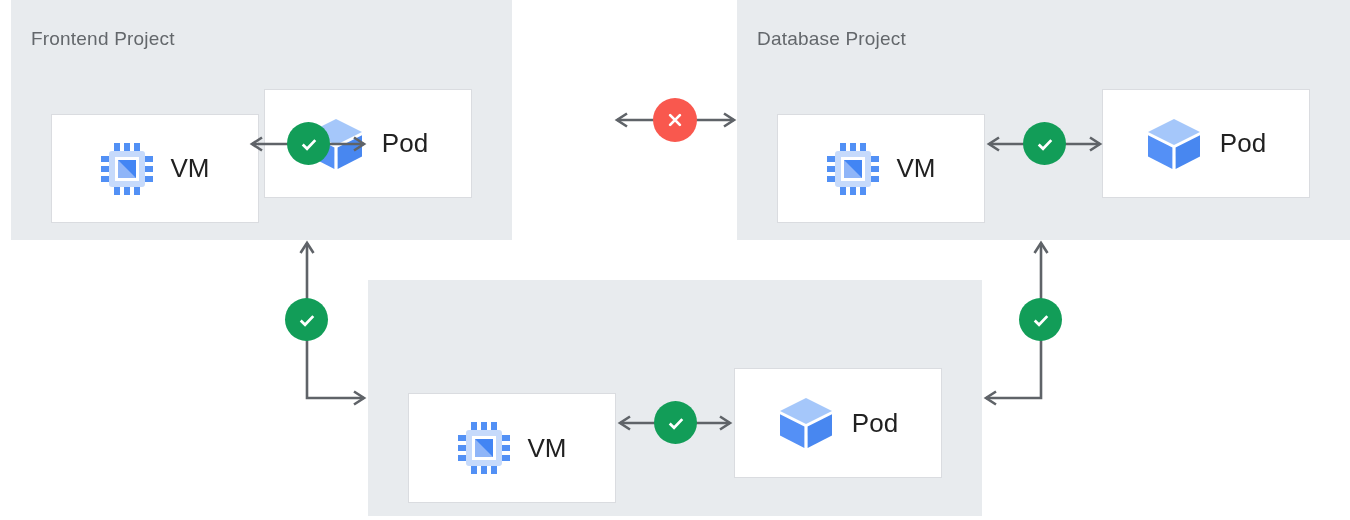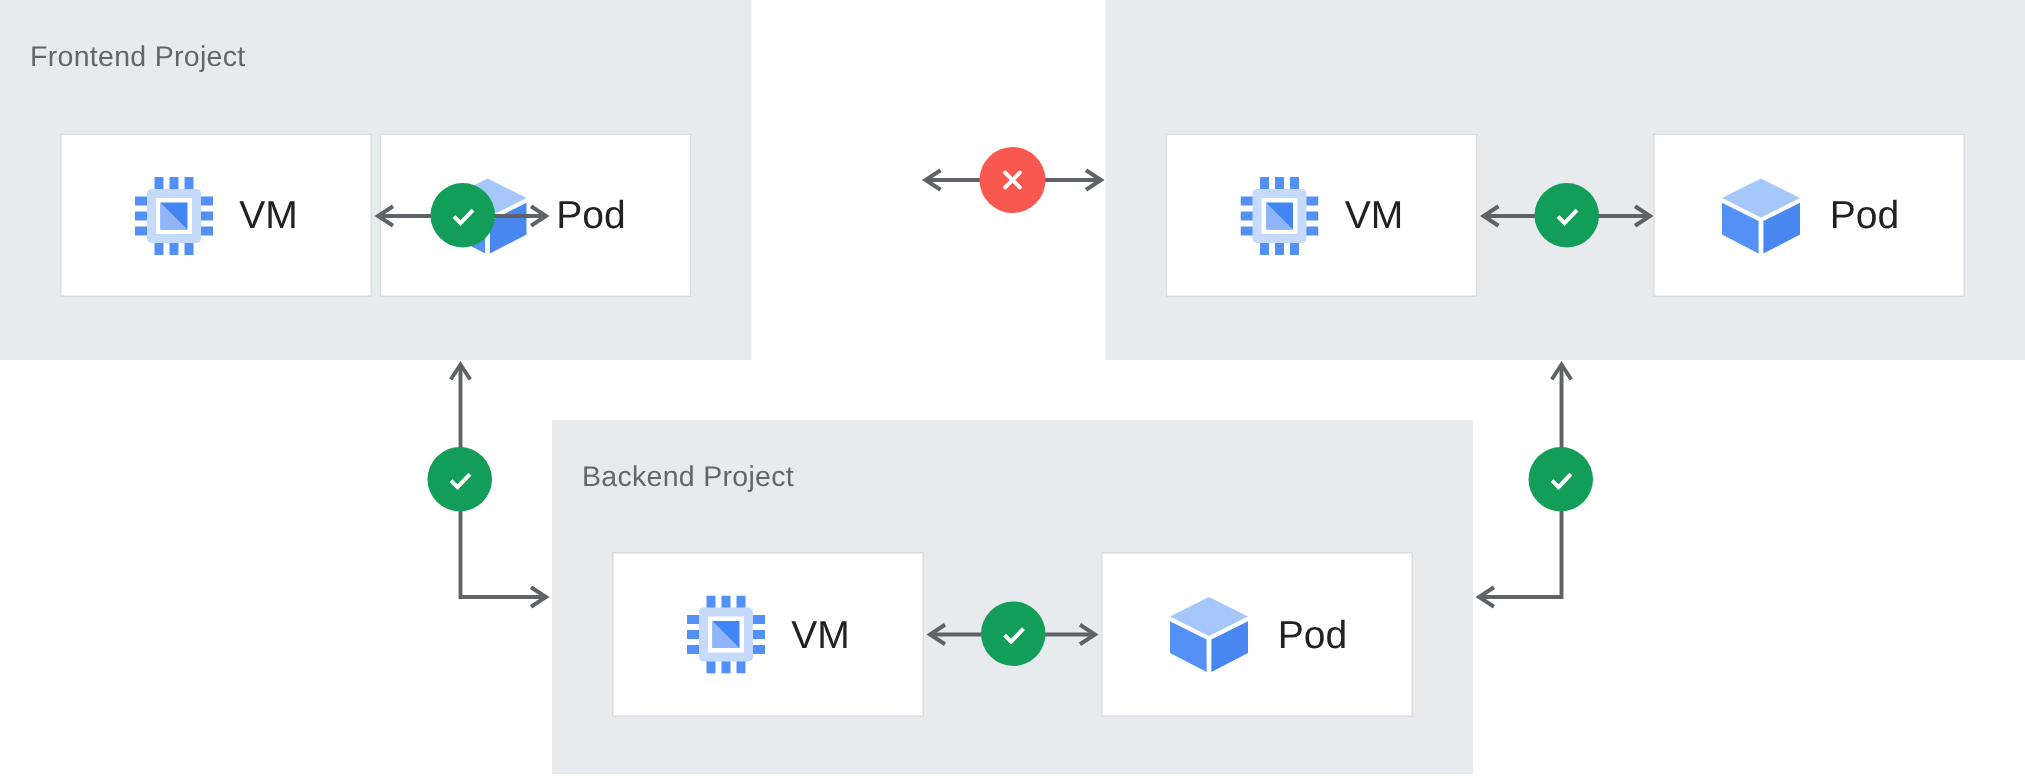--- a/index.html
+++ b/index.html
@@ -1,34 +1,34 @@
 <!DOCTYPE html>
 <html><head>
 <meta charset="utf-8">
 <style>
   html,body{margin:0;padding:0;background:#ffffff;}
   .diagram{
     position:relative;width:1350px;height:520px;background:#ffffff;
     font-family:"Liberation Sans",sans-serif;overflow:hidden;
   }
   .panel{position:absolute;background:#E8EBEE;}
-  .panel.frontend{left:0;top:0;width:501px;height:240px;}
+  .panel.frontend{left:11px;top:0;width:501px;height:240px;}
   .panel.database{left:737px;top:0;width:613px;height:240px;}
   .panel.backend{left:368px;top:280px;width:614px;height:236px;}
   .panel-title{
     position:absolute;left:20px;top:28px;margin:0;
     font-size:19px;font-weight:400;color:#63676B;letter-spacing:.2px;
   }
   .node{
     position:absolute;top:89px;width:208px;height:109px;
     background:#ffffff;border:1px solid #DADCE0;box-sizing:border-box;
     display:flex;align-items:center;justify-content:center;gap:18px;
   }
   .panel.backend .node{top:88px;height:110px;}
-  .node.vm{left:40px;}
+  .node.vm{left:40px;margin-top:25px;}
   .node.pod{right:40px;justify-content:center;}
   .node-label{font-size:26px;color:#212121;}
   .icon{display:flex;align-items:center;justify-content:center;}
   .arrows{position:absolute;left:0;top:0;width:1350px;height:520px;}
   .badge{
     position:absolute;border-radius:50%;
     display:flex;align-items:center;justify-content:center;
   }
   .badge.green{width:43px;height:43px;background:#129D58;}
   .badge.red{width:44px;height:44px;background:#F9584E;}
@@ -71,20 +71,21 @@
           <polygon points="14,0.5 27,7 14,13.5 1,7" fill="#A5C7FA"></polygon>
           <polygon points="1,8.6 13.2,14.7 13.2,25.5 1,19.2" fill="#5490F6"></polygon>
           <polygon points="14.8,14.7 27,8.6 27,19.2 14.8,25.5" fill="#4887F0"></polygon>
         </svg>
       </span>
       <span class="node-label">Pod</span>
     </div>
   </section>
 
   <section class="panel database">
+    <h2 class="panel-title">Database Project</h2>
     <div class="node vm">
       <span class="icon">
         <svg width="52" height="52" viewBox="0 0 52 52">
           <g fill="#5290F5">
             <rect x="13" y="0" width="6" height="10"></rect>
               <rect x="23" y="0" width="6" height="10"></rect>
               <rect x="33" y="0" width="6" height="10"></rect>
             <rect x="13" y="42" width="6" height="10"></rect>
               <rect x="23" y="42" width="6" height="10"></rect>
               <rect x="33" y="42" width="6" height="10"></rect>
@@ -109,21 +110,20 @@
           <polygon points="14,0.5 27,7 14,13.5 1,7" fill="#A5C7FA"></polygon>
           <polygon points="1,8.6 13.2,14.7 13.2,25.5 1,19.2" fill="#5490F6"></polygon>
           <polygon points="14.8,14.7 27,8.6 27,19.2 14.8,25.5" fill="#4887F0"></polygon>
         </svg>
       </span>
       <span class="node-label">Pod</span>
     </div>
   </section>
 
   <section class="panel backend">
-    <h2 class="panel-title">Backend Project</h2>
     <div class="node vm">
       <span class="icon">
         <svg width="52" height="52" viewBox="0 0 52 52">
           <g fill="#5290F5">
             <rect x="13" y="0" width="6" height="10"></rect>
               <rect x="23" y="0" width="6" height="10"></rect>
               <rect x="33" y="0" width="6" height="10"></rect>
             <rect x="13" y="42" width="6" height="10"></rect>
               <rect x="23" y="42" width="6" height="10"></rect>
               <rect x="33" y="42" width="6" height="10"></rect>

